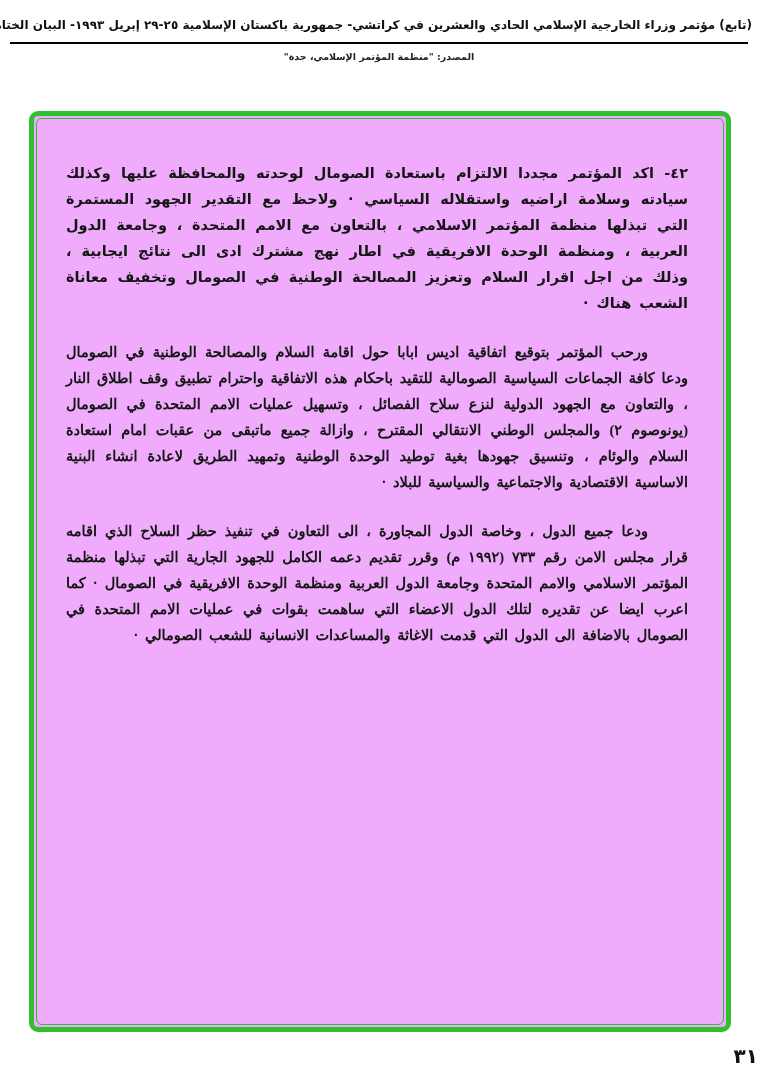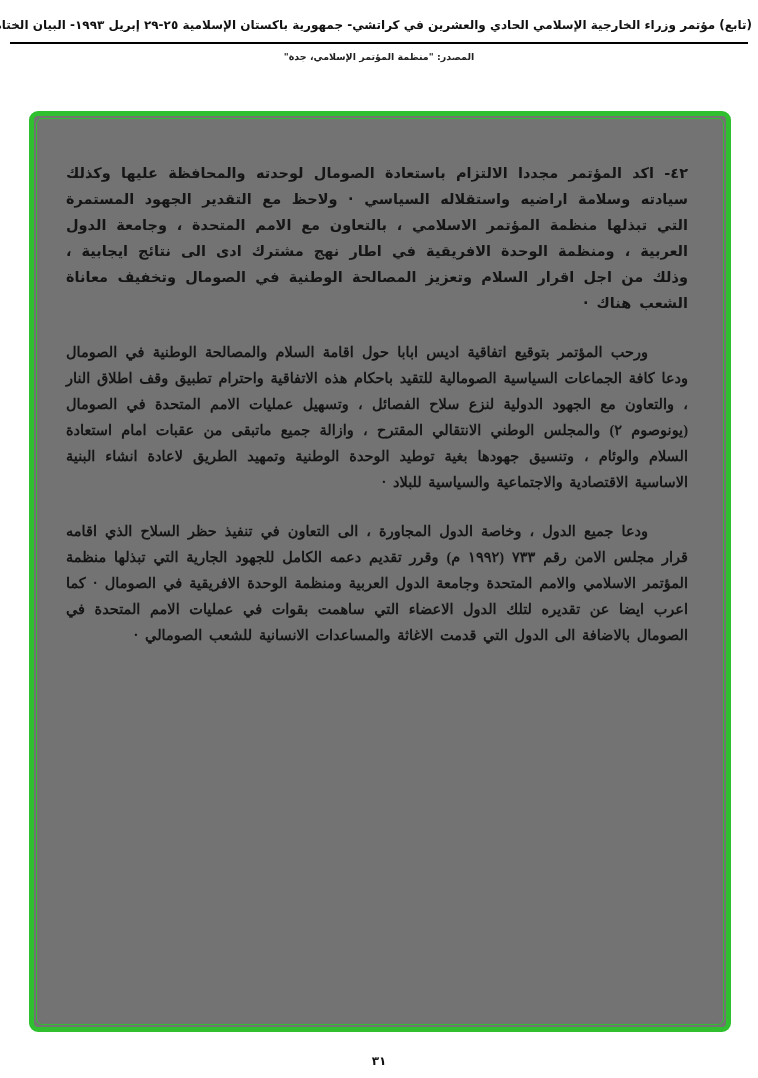--- a/index.html
+++ b/index.html
@@ -38,21 +38,21 @@
     color: #222;
   }
   .frame {
     position: absolute;
     left: 29px;
     right: 27px;
     top: 111px;
     bottom: 46px;
     border: 5px solid var(--accent);
     border-radius: 9px;
-    background: #737373;
+    background: #f0abfc;
     padding-left: 8px;
   }
   .frame-inner {
     position: absolute;
     inset: 2px;
     border: 1px solid var(--accent);
     border-radius: 6px;
     pointer-events: none;
   }
   .content {
@@ -69,22 +69,22 @@
     word-spacing: 3px;
     margin-bottom: 23px;
     color: #151515;
   }
   .content p.indent { text-indent: 40px; font-family: Liberation Serif, serif; }
   .footer {
     position: absolute;
     bottom: 10px;
     left: 0;
     right: 0;
-    text-align: center;
-    font-size: 12px;
+    text-align: right;
+    font-size: 20px;
     font-weight: bold;
     letter-spacing: 4px;
   }
 </style>
 </head>
 <body>
 
 <div class="page">
 
   <div class="header">

